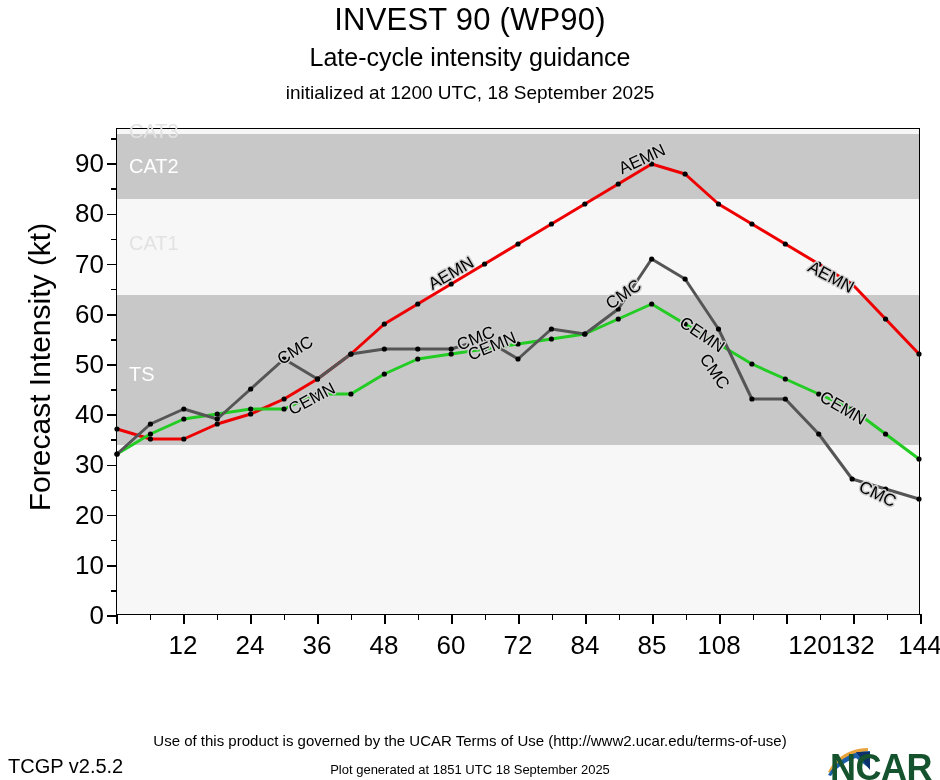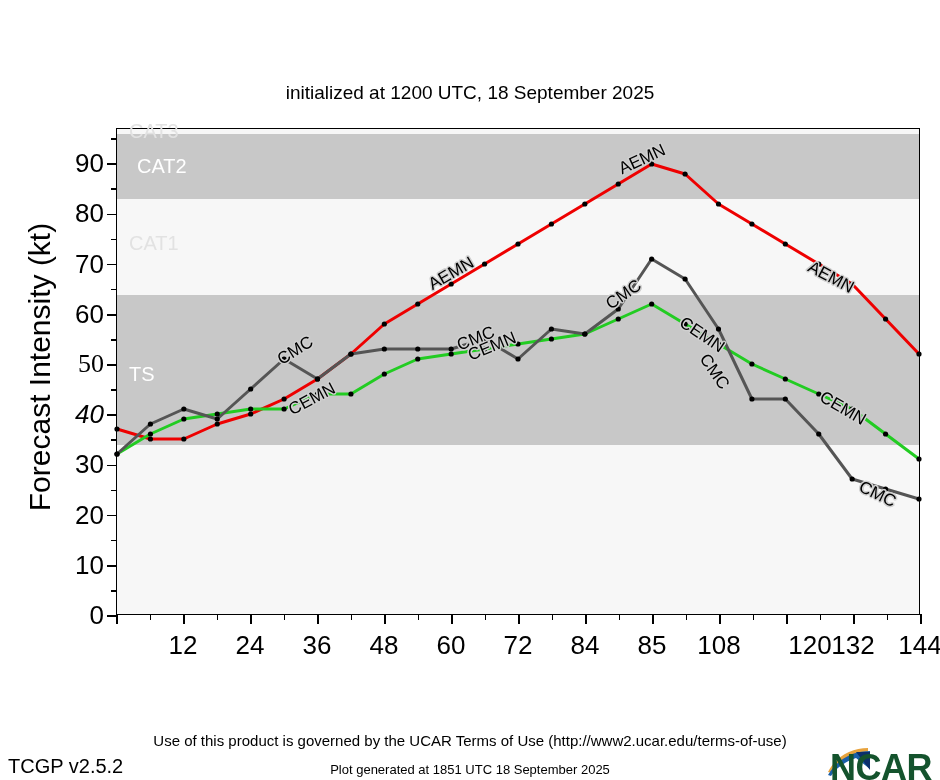--- a/index.html
+++ b/index.html
@@ -96,47 +96,49 @@
   .ncar-text{
     position:absolute;right:6px;top:5px;font-size:36px;font-weight:bold;
     letter-spacing:-0.5px;color:#14532d;
   }
 </style>
 </head>
 <body>
 
 <div class="stage">
 
+  <div class="title-main">INVEST 90 (WP90)</div>
+  <div class="title-sub">Late-cycle intensity guidance</div>
   <div class="title-init">initialized at 1200 UTC, 18 September 2025</div>
 
   <div class="axis-title-y-wrap">
     <div class="axis-title-y">Forecast Intensity (kt)</div>
   </div>
 
   <div class="ylabels" id="ylabels">
       <div class="ylabel-v" style="top: 487px;">0</div>
       <div class="ylabel-v" style="top: 436.794px;">10</div>
       <div class="ylabel-v" style="top: 386.588px;">20</div>
       <div class="ylabel-v" style="top: 336.381px;">30</div>
-      <div class="ylabel-v" style="top: 286.175px; font-style: italic;">40</div>
-      <div class="ylabel-v" style="top: 235.969px; font-family: Liberation Serif, serif;">50</div>
+      <div class="ylabel-v" style="top: 286.175px;">40</div>
+      <div class="ylabel-v" style="top: 235.969px;">50</div>
       <div class="ylabel-v" style="top: 185.763px;">60</div>
       <div class="ylabel-v" style="top: 135.557px;">70</div>
       <div class="ylabel-v" style="top: 85.3505px;">80</div>
       <div class="ylabel-v" style="top: 35.1443px;">90</div>
     </div>
 
   <div class="plot" id="plot">
     <div id="bands">
         <div class="band" style="top: 165.68px; height: 150.619px; background: rgb(200, 200, 200);"></div>
         <div class="band-label" style="top: 235.01px;">TS</div>
         <div class="band" style="top: 70.2887px; height: 95.3918px; background: rgb(247, 247, 247);"></div>
         <div class="band-label dim" style="top: 104.474px;">CAT1</div>
         <div class="band" style="top: 5.02062px; height: 65.268px; background: rgb(200, 200, 200);"></div>
-        <div class="band-label" style="top: 26.6546px; margin-left: 8px;">CAT2</div>
+        <div class="band-label" style="top: 26.6546px;">CAT2</div>
         <div class="band" style="top: 0px; height: 5.02062px; background: rgb(247, 247, 247);"></div>
         <div class="band-label dim" style="top: -8.48969px;">CAT3</div>
       </div>
     <div id="yticks">
         <div class="tick ytick" style="top: 486.2px;"></div>
         <div class="tick ytick" style="top: 435.994px;"></div>
         <div class="tick ytick" style="top: 385.788px;"></div>
         <div class="tick ytick" style="top: 335.581px;"></div>
         <div class="tick ytick" style="top: 285.375px;"></div>
         <div class="tick ytick" style="top: 235.169px;"></div>

